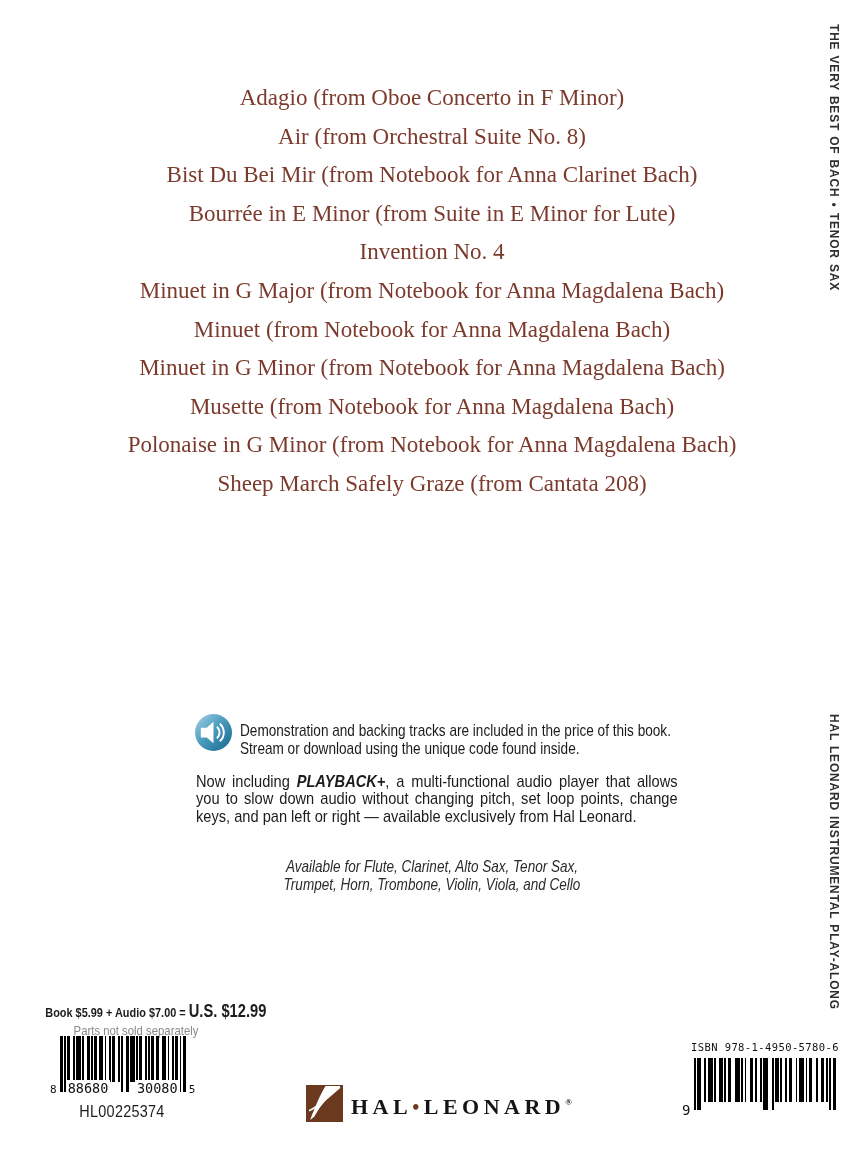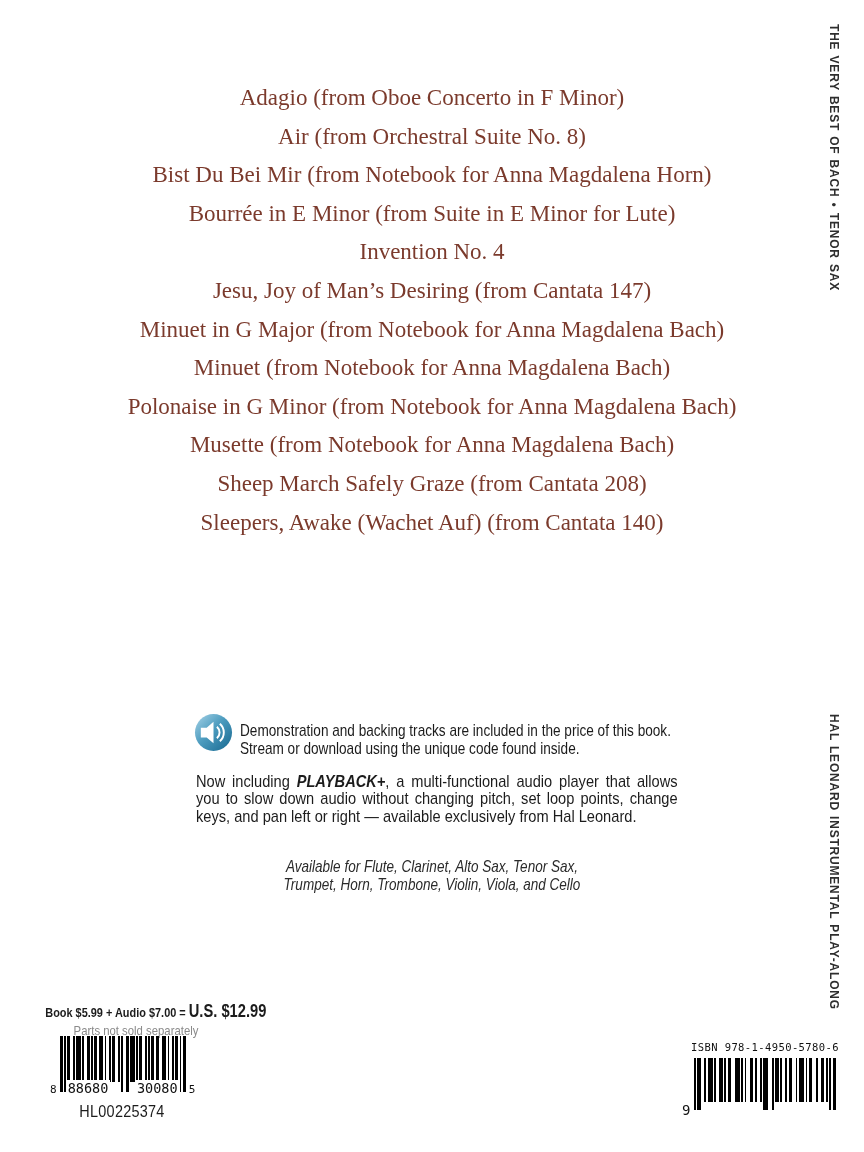--- a/index.html
+++ b/index.html
@@ -105,30 +105,29 @@
   .spine-bottom{top:714px;height:310px;}
 </style>
 </head>
 <body>
 
 <div class="page">
 
   <div class="song-list">
       <div>Adagio (from Oboe Concerto in F Minor)</div>
       <div>Air (from Orchestral Suite No. 8)</div>
-      <div>Bist Du Bei Mir (from Notebook for Anna Magdalena Horn)</div>
+      <div>Bist Du Bei Mir (from Notebook for Anna Clarinet Bach)</div>
       <div>Bourrée in E Minor (from Suite in E Minor for Lute)</div>
       <div>Invention No. 4</div>
-      <div>Jesu, Joy of Man’s Desiring (from Cantata 147)</div>
       <div>Minuet in G Major (from Notebook for Anna Magdalena Bach)</div>
       <div>Minuet (from Notebook for Anna Magdalena Bach)</div>
+      <div>Minuet in G Minor (from Notebook for Anna Magdalena Bach)</div>
+      <div>Musette (from Notebook for Anna Magdalena Bach)</div>
       <div>Polonaise in G Minor (from Notebook for Anna Magdalena Bach)</div>
-      <div>Musette (from Notebook for Anna Magdalena Bach)</div>
       <div>Sheep March Safely Graze (from Cantata 208)</div>
-      <div>Sleepers, Awake (Wachet Auf) (from Cantata 140)</div>
     </div>
 
   <div class="audio-icon">
     <svg viewBox="0 0 40 40" width="39" height="39">
       <defs>
         <linearGradient id="spk" x1="0" y1="0" x2="1" y2="1">
           <stop offset="0" style="stop-color:var(--speaker-blue-light,#a8d4e8)"></stop>
           <stop offset="0.45" style="stop-color:var(--speaker-blue-mid,#4d9cbf)"></stop>
           <stop offset="1" style="stop-color:var(--speaker-blue-dark,#16678f)"></stop>
         </linearGradient>
@@ -219,20 +218,30 @@
         </div>
       <div class="upc-digits">
         <span>88680</span>
         <span>30080</span>
       </div>
     </div>
     <span class="upc-side-digit">5</span>
   </div>
   <div class="catalog">HL00225374</div>
 
+  <div class="hl-logo">
+    <div class="hl-square">
+      <svg viewBox="0 0 36 36" width="37" height="37">
+        <rect x="0" y="0" width="36" height="36" style="fill:var(--logo-brown,#6b3a1e)"></rect>
+        <path d="M19 1 L33 1 L33 3 C25 8 15 18 8 31 L4 34 C9 21 14 9 19 1 Z" fill="#ffffff"></path>
+        <path d="M3 25 C12 21 24 10 33 2" stroke="#ffffff" stroke-width="1.6" fill="none"></path>
+      </svg>
+    </div>
+    <div class="hl-text"><span>HAL</span><span class="hl-dot">•</span><span>LEONARD</span><span class="hl-reg">®</span></div>
+  </div>
 
   <div class="isbn-block">
     <div class="isbn-label">ISBN 978-1-4950-5780-6</div>
     <div class="isbn-bars-wrap">
       <div class="bars isbn-bars" id="isbn-bars">
           <div class="bar" style="width: 1.7px; flex: 0 0 auto; height: 52px;"></div>
           <div class="gap" style="width: 1.7px; flex: 0 0 auto; height: 1px;"></div>
           <div class="bar" style="width: 3.4px; flex: 0 0 auto; height: 52px;"></div>
           <div class="gap" style="width: 3.4px; flex: 0 0 auto; height: 1px;"></div>
           <div class="bar" style="width: 1.7px; flex: 0 0 auto; height: 44px;"></div>

